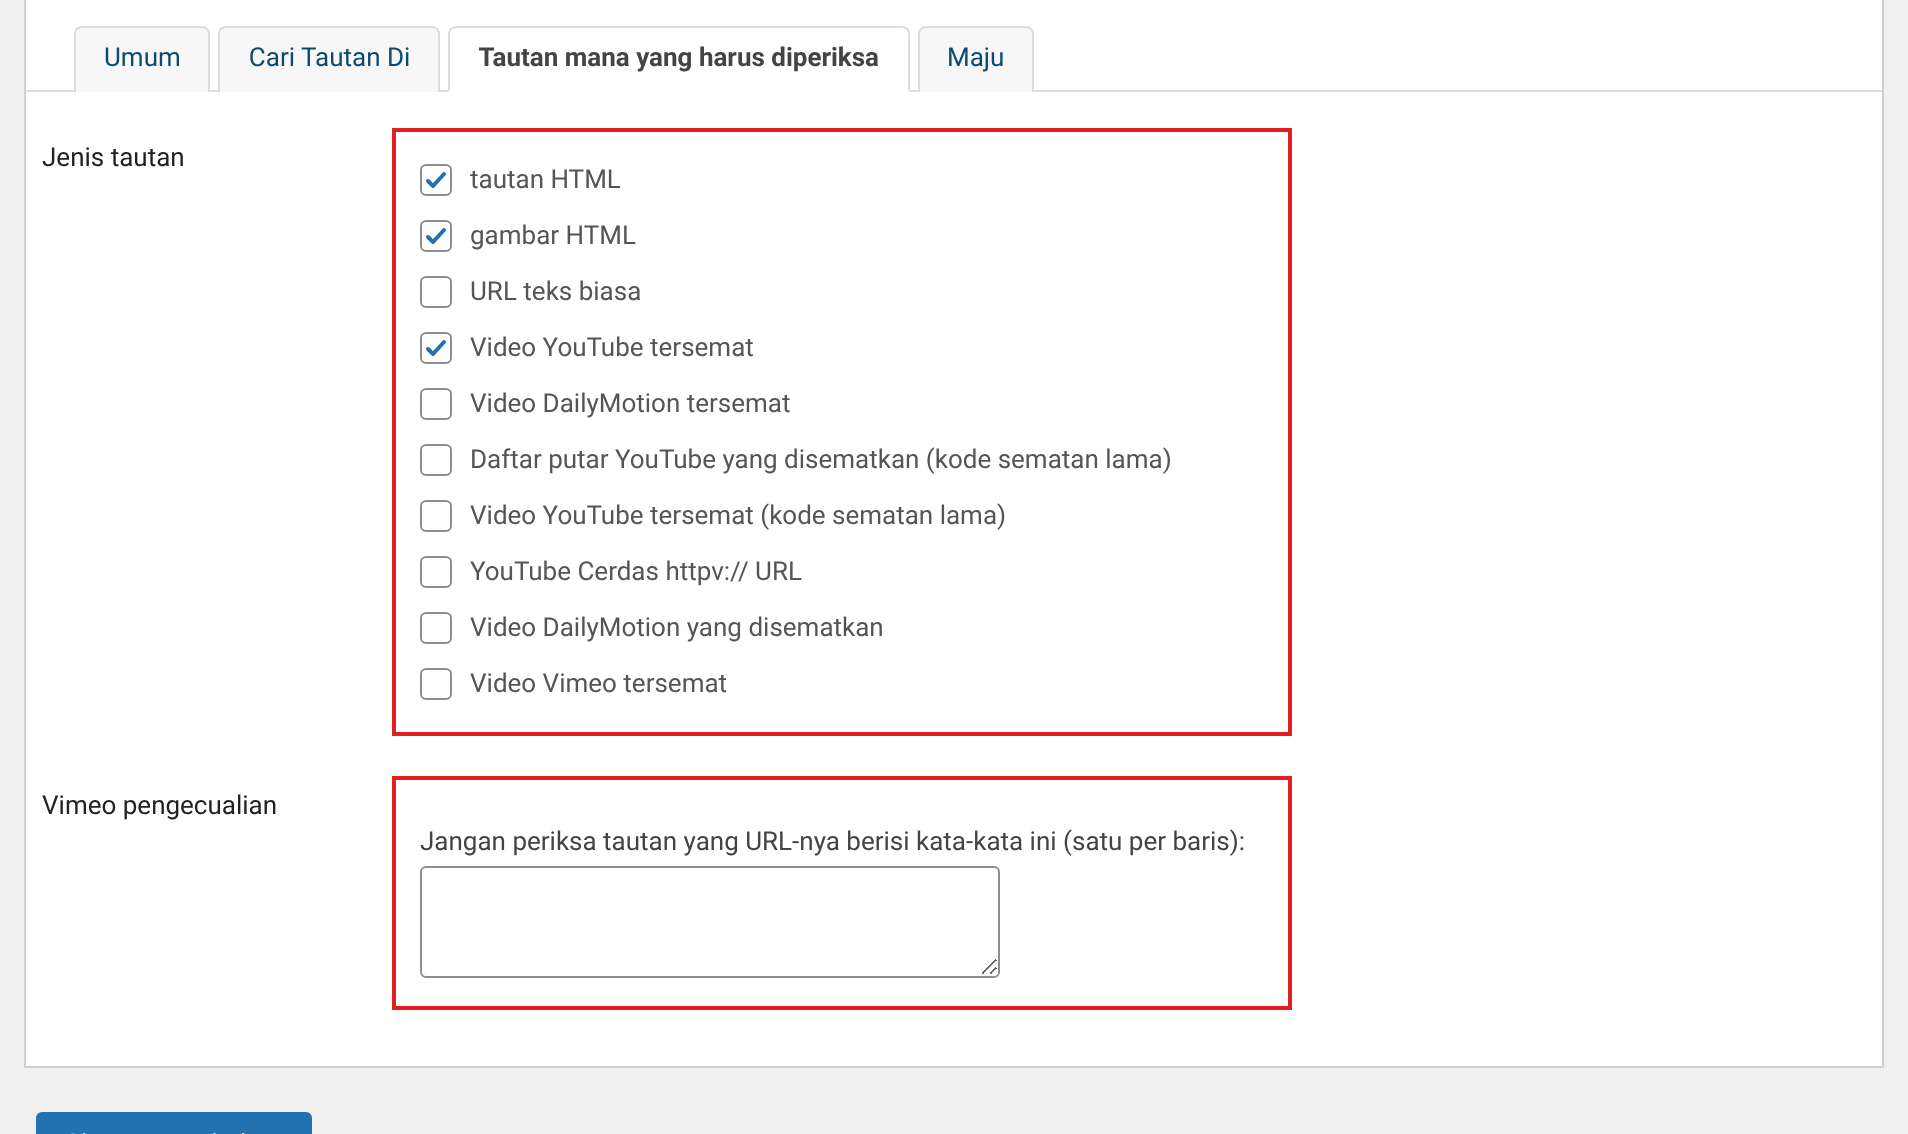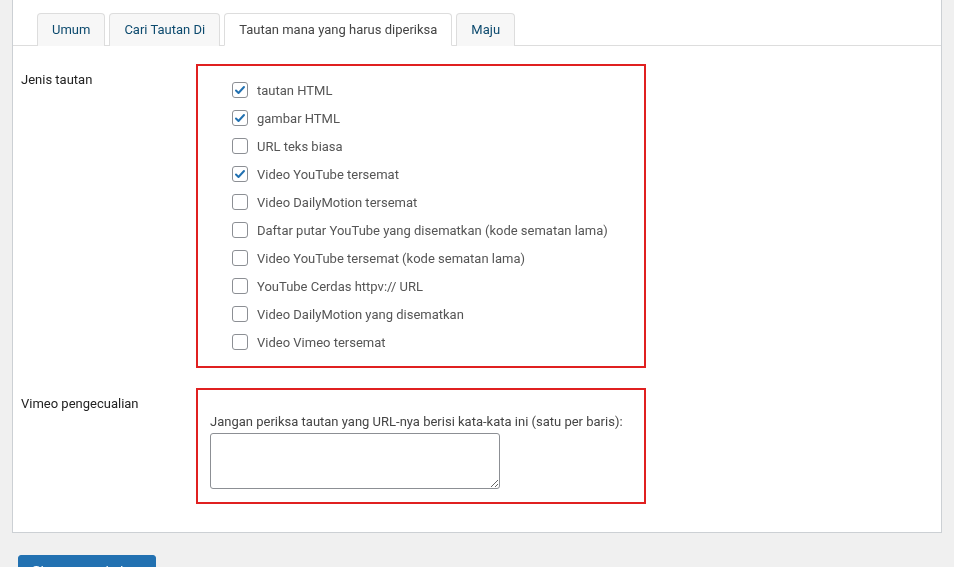--- a/index.html
+++ b/index.html
@@ -33,21 +33,21 @@
       background: #f7f7f7;
       color: #0c4a6e;
       font-size: 13px;
       cursor: pointer;
       position: relative;
       top: 1px;
     }
     .tab.active {
       background: #fff;
       color: #444;
-      font-weight: 400;
+      font-weight: 700;
       border-bottom: 1px solid #fff;
     }
     .form-table {
       width: 100%;
       border-collapse: collapse;
     }
     .form-table th {
       text-align: left;
       font-weight: 400;
       color: #222;
@@ -68,21 +68,20 @@
     .highlight-box-ex {
       border: 2px solid #e02020;
       padding: 24px 12px 10px 12px;
       width: 450px;
     }
     .cb-row {
       display: flex;
       align-items: center;
       gap: 9px;
       padding: 6px 0;
-      margin-left: 22px;
     }
     .cb {
       width: 16px;
       height: 16px;
       border: 1px solid #8c8f94;
       border-radius: 3px;
       display: inline-flex;
       align-items: center;
       justify-content: center;
       background: #fff;

